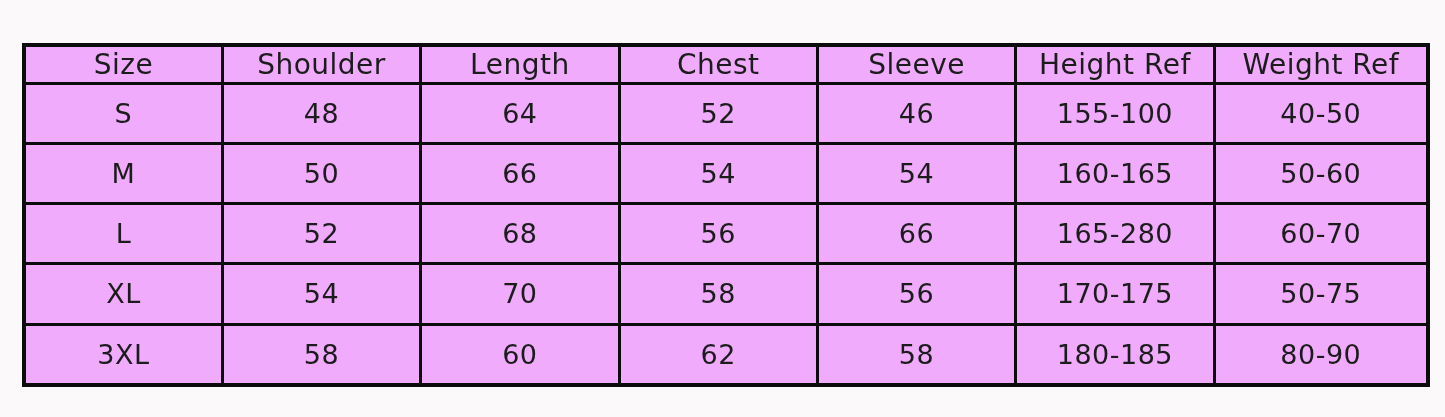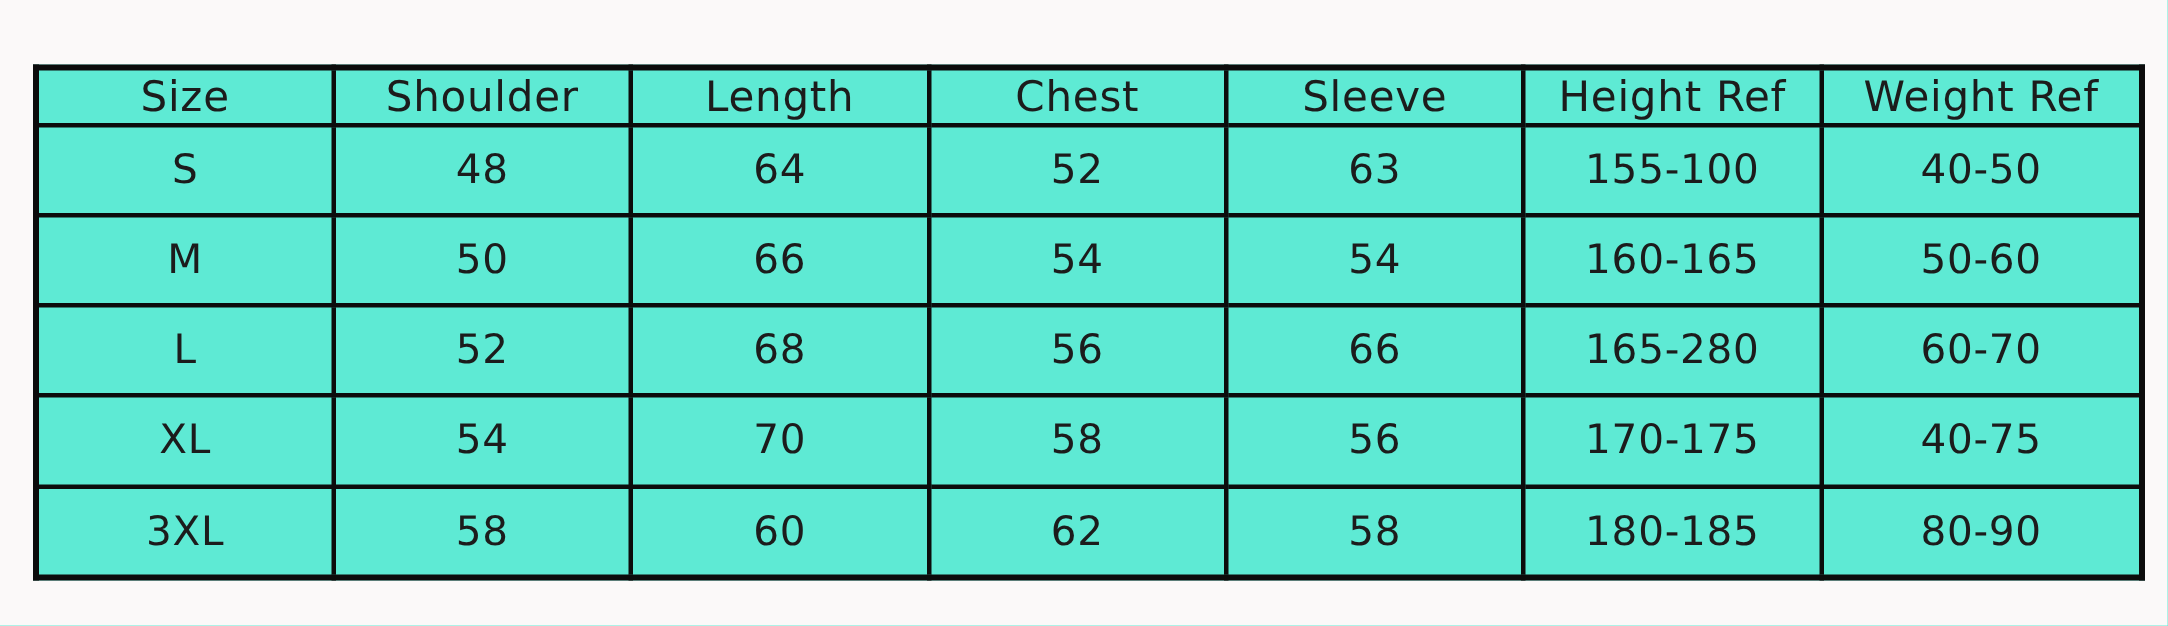--- a/index.html
+++ b/index.html
@@ -20,21 +20,21 @@
     left: 22px;
     top: 43px;
     width: 1408px;
     height: 344px;
   }
   table.size-chart {
     width: 100%;
     height: 100%;
     border-collapse: collapse;
     table-layout: fixed;
-    background: #5eead4;
+    background: #f0abfc;
     border: 4px solid #0c0c0c;
   }
   table.size-chart th,
   table.size-chart td {
     border: 3px solid #0c0c0c;
     text-align: center;
     vertical-align: middle;
     font-size: 27px;
     font-weight: normal;
     padding: 0;
@@ -73,21 +73,21 @@
           <th>Height Ref</th>
           <th>Weight Ref</th>
         </tr>
     </thead>
     <tbody>
         <tr>
           <td>S</td>
           <td>48</td>
           <td>64</td>
           <td>52</td>
-          <td>63</td>
+          <td>46</td>
           <td>155-100</td>
           <td>40-50</td>
         </tr>
         <tr>
           <td>M</td>
           <td>50</td>
           <td>66</td>
           <td>54</td>
           <td>54</td>
           <td>160-165</td>
@@ -102,21 +102,21 @@
           <td>165-280</td>
           <td>60-70</td>
         </tr>
         <tr>
           <td>XL</td>
           <td>54</td>
           <td>70</td>
           <td>58</td>
           <td>56</td>
           <td>170-175</td>
-          <td>40-75</td>
+          <td>50-75</td>
         </tr>
         <tr>
           <td>3XL</td>
           <td>58</td>
           <td>60</td>
           <td>62</td>
           <td>58</td>
           <td>180-185</td>
           <td>80-90</td>
         </tr>

